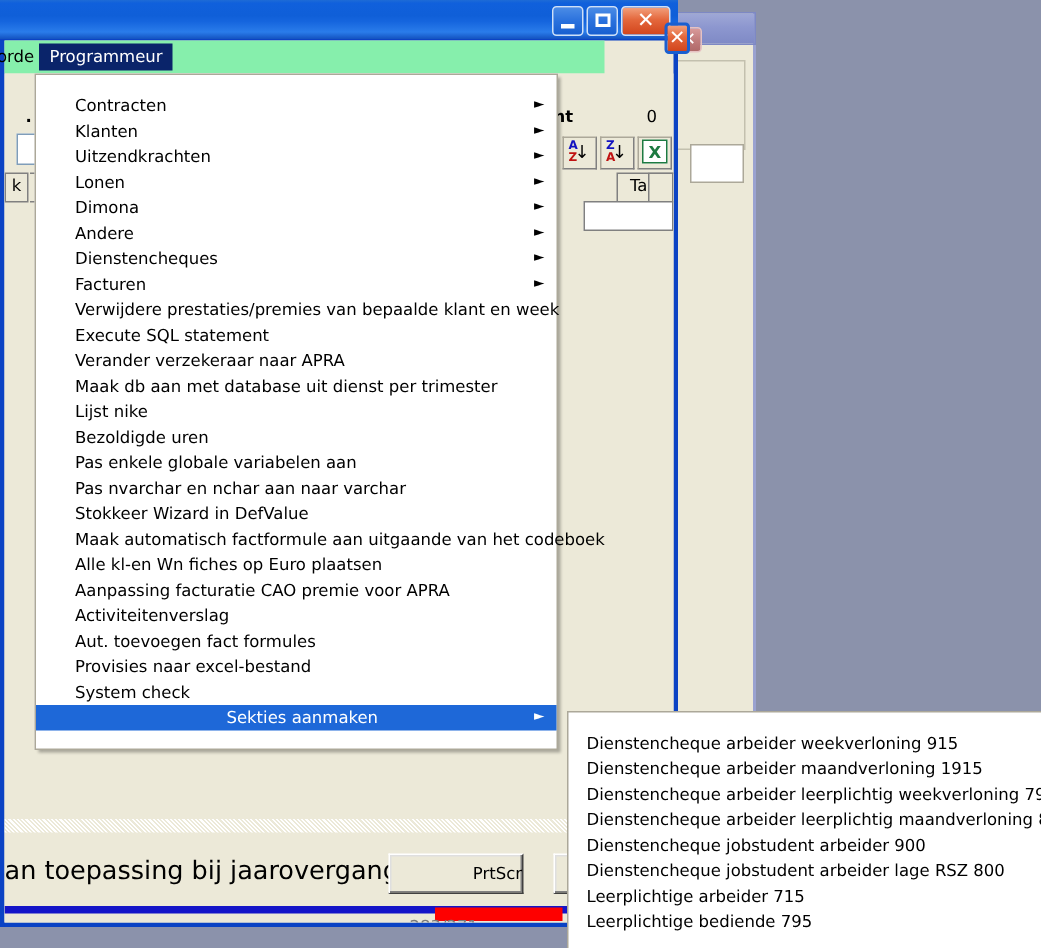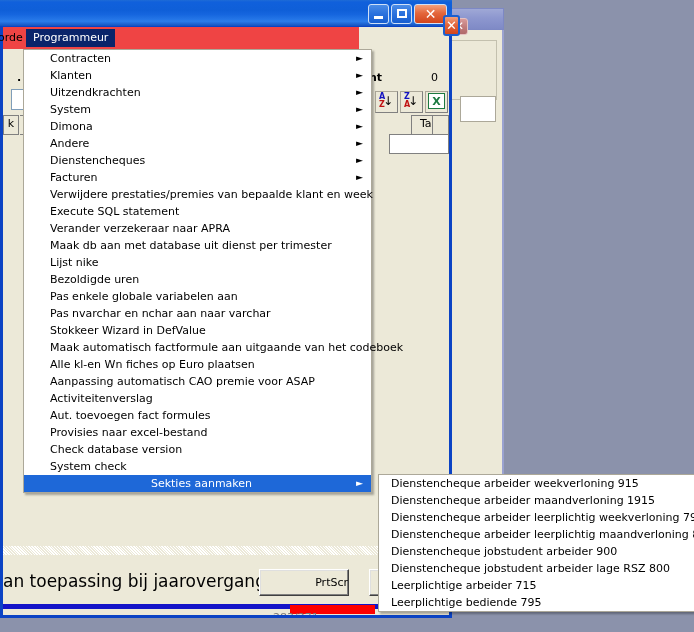--- a/index.html
+++ b/index.html
@@ -150,22 +150,22 @@
     color: #fff; font-size: 13px; font-weight: bold;
     text-align: center; line-height: 17px;
     box-sizing: border-box;
     overflow: hidden;
   }
 
   
   .menubar {
     position: absolute;
     left: 3px; top: 27px;
-    width: 356px; height: 22px;
-    background: #ef4444;
+    width: 400px; height: 22px;
+    background: #86efac;
   }
   .menubar-item {
     position: absolute;
     top: 2px; height: 18px;
     padding: 2px 7px 0 7px;
     font-size: 11px;
     color: #000;
     box-sizing: border-box;
     white-space: nowrap;
   }
@@ -299,21 +299,21 @@
     white-space: nowrap;
   }
 
   
   .menu-popup {
     position: absolute;
     background: #ffffff;
     border: 1px solid #aca899;
     box-shadow: 2px 2px 2px rgba(0,0,0,.30);
     box-sizing: border-box;
-    padding: 0 0;
+    padding: 12px 0;
   }
   .menu-popup.main-menu {
     left: 23px; top: 49px;
     width: 349px;
   }
   .menu-popup.sub-menu {
     left: 378px; top: 474px;
     width: 372px;
   }
   .menu-item {
@@ -438,21 +438,21 @@
     </div>
     <div class="menu-item">
       <span>Klanten</span>
       <span class="sub-arrow">►</span>
     </div>
     <div class="menu-item">
       <span>Uitzendkrachten</span>
       <span class="sub-arrow">►</span>
     </div>
     <div class="menu-item">
-      <span>System</span>
+      <span>Lonen</span>
       <span class="sub-arrow">►</span>
     </div>
     <div class="menu-item">
       <span>Dimona</span>
       <span class="sub-arrow">►</span>
     </div>
     <div class="menu-item">
       <span>Andere</span>
       <span class="sub-arrow">►</span>
     </div>
@@ -491,33 +491,30 @@
     <div class="menu-item">
       <span>Stokkeer Wizard in DefValue</span>
     </div>
     <div class="menu-item">
       <span>Maak automatisch factformule aan uitgaande van het codeboek</span>
     </div>
     <div class="menu-item">
       <span>Alle kl-en Wn fiches op Euro plaatsen</span>
     </div>
     <div class="menu-item">
-      <span>Aanpassing automatisch CAO premie voor ASAP</span>
+      <span>Aanpassing facturatie CAO premie voor APRA</span>
     </div>
     <div class="menu-item">
       <span>Activiteitenverslag</span>
     </div>
     <div class="menu-item">
       <span>Aut. toevoegen fact formules</span>
     </div>
     <div class="menu-item">
       <span>Provisies naar excel-bestand</span>
-    </div>
-    <div class="menu-item">
-      <span>Check database version</span>
     </div>
     <div class="menu-item">
       <span>System check</span>
     </div>
     <div class="menu-item selected">
       <span>Sekties aanmaken</span>
       <span class="sub-arrow">►</span>
     </div>
   </div>
 

